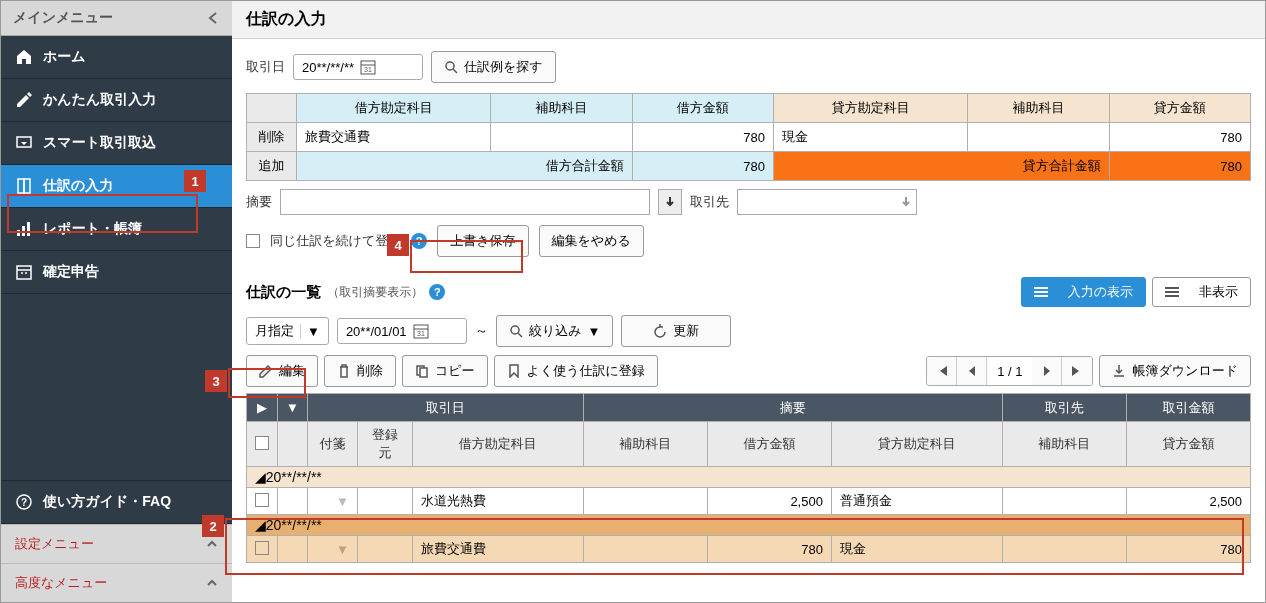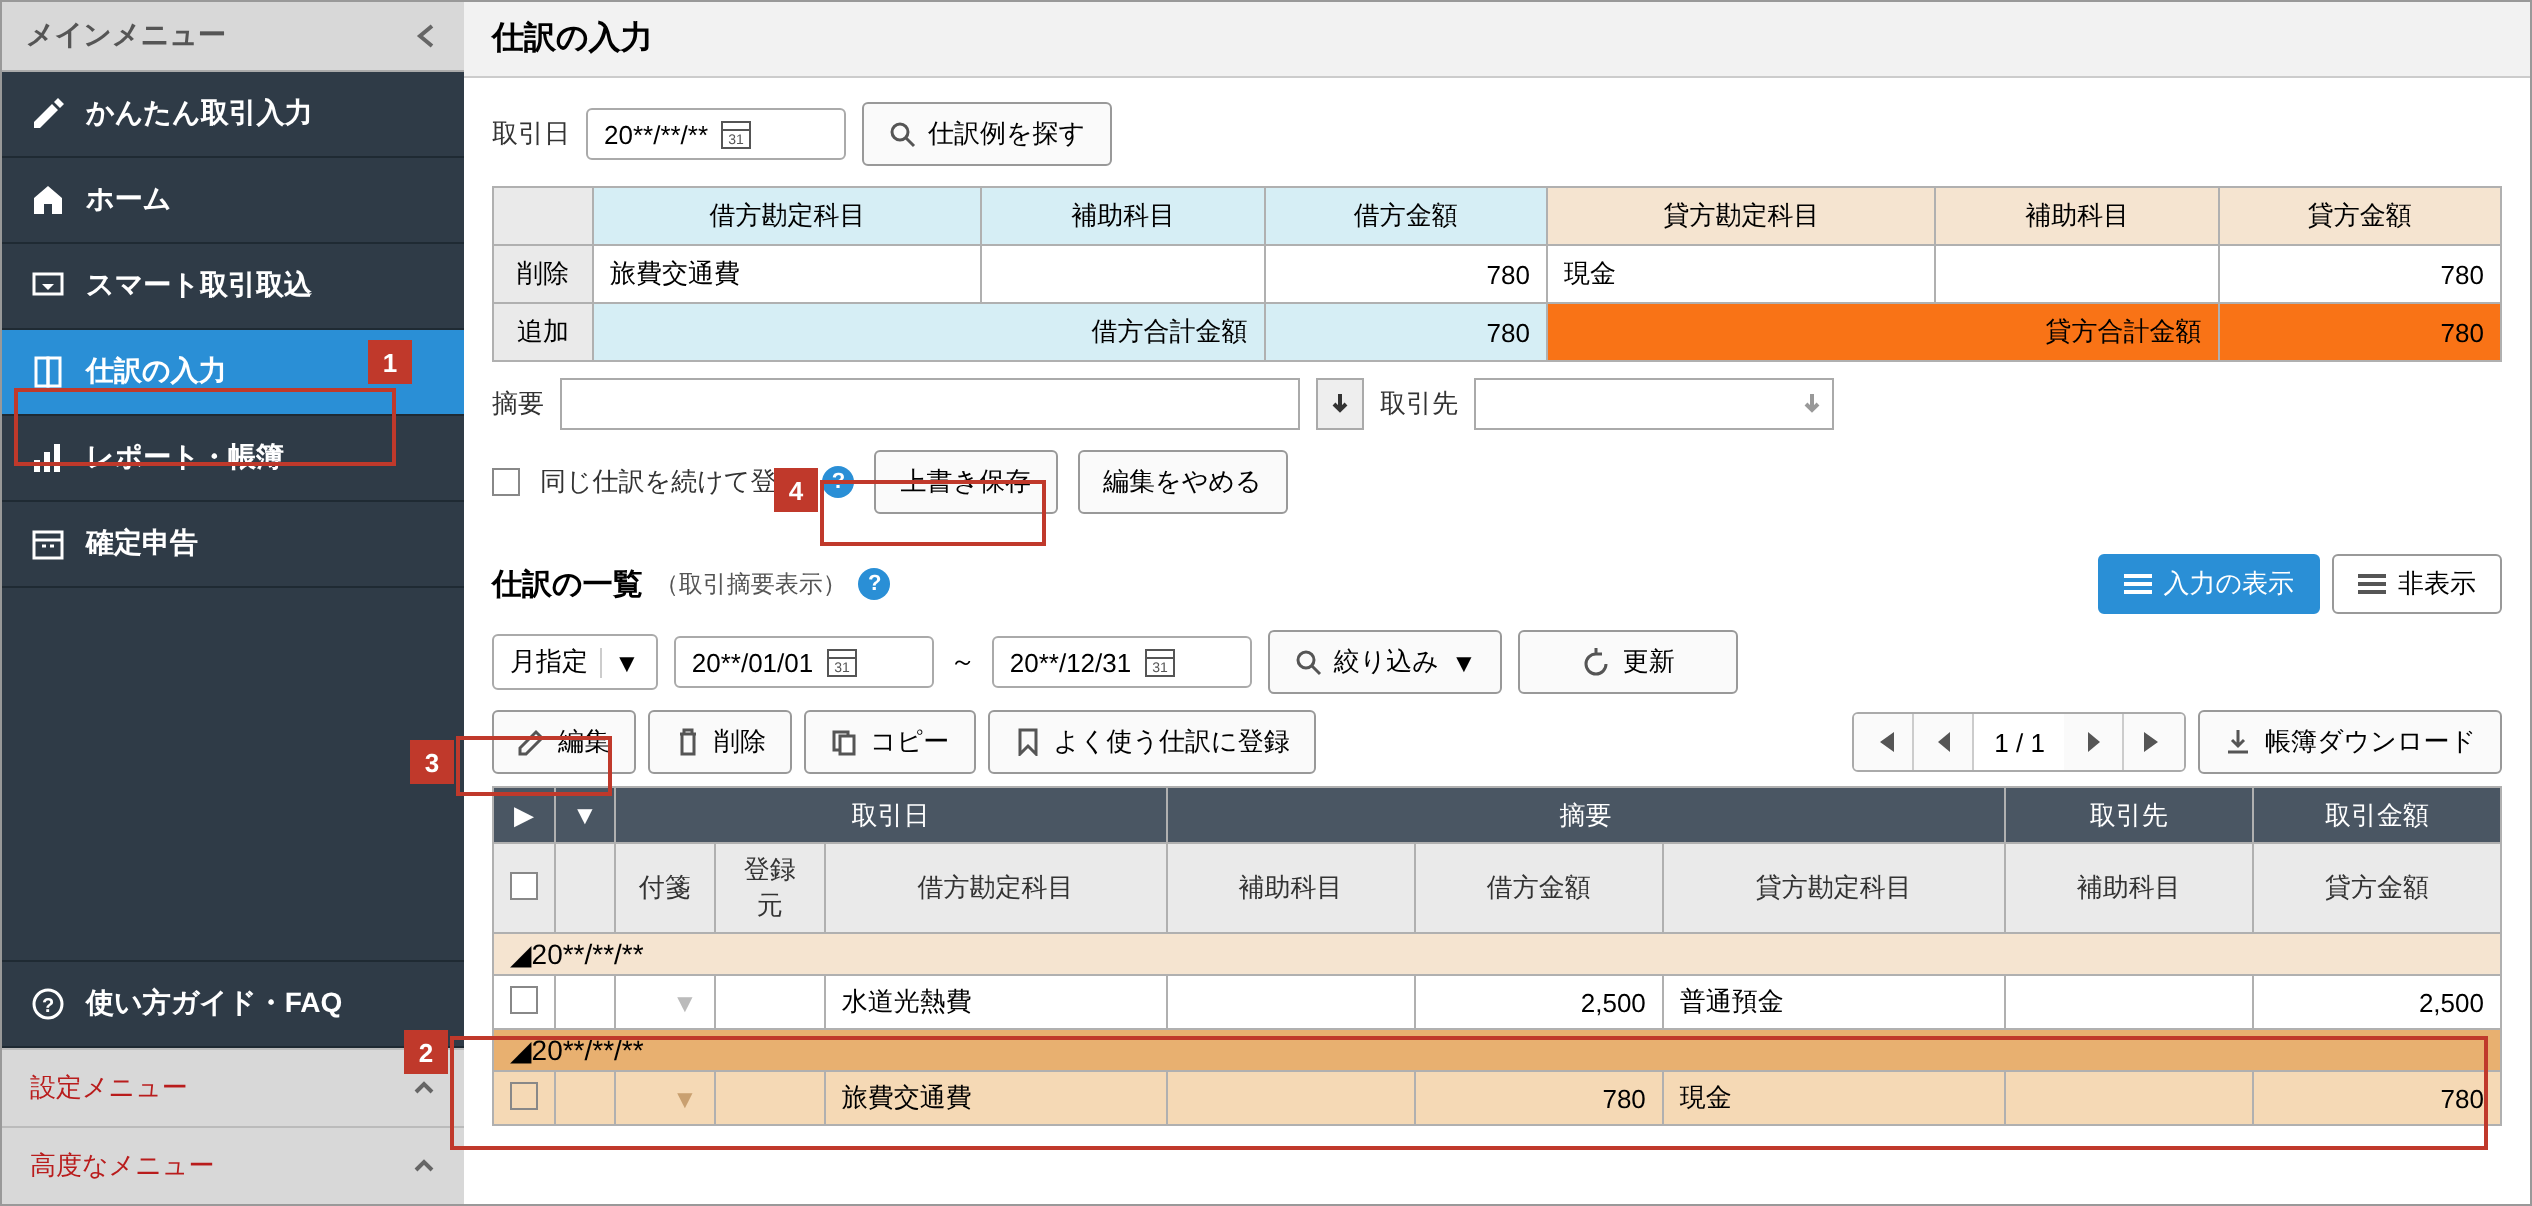--- a/index.html
+++ b/index.html
@@ -51,21 +51,21 @@
 
 .action-row { display: flex; align-items: center; gap: 10px; margin-bottom: 20px; }
 .checkbox { width: 14px; height: 14px; border: 1px solid #888; background: #fff; }
 .help-icon { width: 16px; height: 16px; border-radius: 50%; background: #2a8fd6; color: #fff; display: inline-flex; align-items: center; justify-content: center; font-size: 11px; font-weight: bold; }
 
 
 .list-header { display: flex; align-items: center; justify-content: space-between; margin-bottom: 8px; }
 .list-title { font-size: 15px; font-weight: bold; display: flex; align-items: center; gap: 6px; }
 .list-title-sub { font-size: 12px; font-weight: normal; color: #555; }
 .view-toggle { display: flex; gap: 6px; }
-.toggle-btn { border: 1px solid #999; border-radius: 3px; padding: 5px 12px; display: flex; align-items: center; gap: 6px; cursor: pointer; font-size: 13px; }
+.toggle-btn { border: 1px solid #999; border-radius: 3px; padding: 5px 12px; display: flex; align-items: center; gap: 20px; cursor: pointer; font-size: 13px; }
 .toggle-btn.active { background: #2a8fd6; color: #fff; border-color: #2a8fd6; }
 
 
 .filter-bar { display: flex; align-items: center; gap: 8px; margin-bottom: 8px; }
 .select { border: 1px solid #aaa; border-radius: 3px; padding: 4px 8px; display: flex; align-items: center; gap: 6px; background: #fff; }
 .select .caret { border-left: 1px solid #ccc; padding-left: 6px; }
 
 
 .toolbar { display: flex; align-items: center; justify-content: space-between; margin-bottom: 6px; }
 .toolbar-left { display: flex; gap: 6px; }
@@ -103,32 +103,32 @@
       <span>メインメニュー</span>
       <span class="collapse-icon">
         <svg width="10" height="12" viewBox="0 0 10 12">
             <path d="M8 1 L2 6 L8 11" fill="none" stroke="#666" stroke-width="2"></path>
           </svg>
       </span>
     </div>
     <div class="nav-item">
       <span class="nav-icon">
         <svg width="18" height="18" viewBox="0 0 18 18" fill="#fff">
+            <path d="M9 2 L16 8 V16 H11 V11 H7 V16 H2 V8 Z"></path>
+          </svg>
+      </span>
+      <span>ホーム</span>
+    </div>
+    <div class="nav-item">
+      <span class="nav-icon">
+        <svg width="18" height="18" viewBox="0 0 18 18" fill="#fff">
             <path d="M2 13 L11 4 L14 7 L5 16 L2 16 Z M12 3 L14 1 L17 4 L15 6 Z"></path>
           </svg>
       </span>
       <span>かんたん取引入力</span>
-    </div>
-    <div class="nav-item">
-      <span class="nav-icon">
-        <svg width="18" height="18" viewBox="0 0 18 18" fill="#fff">
-            <path d="M9 2 L16 8 V16 H11 V11 H7 V16 H2 V8 Z"></path>
-          </svg>
-      </span>
-      <span>ホーム</span>
     </div>
     <div class="nav-item">
       <span class="nav-icon">
         <svg width="18" height="18" viewBox="0 0 18 18" fill="#fff">
             <rect x="2" y="3" width="14" height="10" fill="none" stroke="#fff" stroke-width="1.5"></rect>
             <path d="M6 8 L9 11 L12 8 M9 11 V5"></path>
           </svg>
       </span>
       <span>スマート取引取込</span>
     </div>
@@ -302,28 +302,20 @@
         </div>
         <div class="date-input">
           <span>20**/01/01</span>
           <svg class="cal-icon" width="16" height="16" viewBox="0 0 16 16">
               <rect x="1" y="2" width="14" height="13" fill="none" stroke="#555"></rect>
               <line x1="1" y1="6" x2="15" y2="6" stroke="#555"></line>
               <text x="8" y="13" text-anchor="middle" font-size="7" fill="#555">31</text>
             </svg>
         </div>
         <span>～</span>
-        <div class="date-input">
-          <span>20**/12/31</span>
-          <svg class="cal-icon" width="16" height="16" viewBox="0 0 16 16">
-              <rect x="1" y="2" width="14" height="13" fill="none" stroke="#555"></rect>
-              <line x1="1" y1="6" x2="15" y2="6" stroke="#555"></line>
-              <text x="8" y="13" text-anchor="middle" font-size="7" fill="#555">31</text>
-            </svg>
-        </div>
         <button class="btn">
           <svg width="14" height="14" viewBox="0 0 14 14">
               <circle cx="6" cy="6" r="4" fill="none" stroke="#555" stroke-width="1.5"></circle>
               <line x1="9" y1="9" x2="13" y2="13" stroke="#555" stroke-width="1.5"></line>
             </svg>
           <span>絞り込み</span>
           <span>▼</span>
         </button>
         <button class="btn" style="width:110px;justify-content:center">
           <svg width="14" height="14" viewBox="0 0 14 14">

